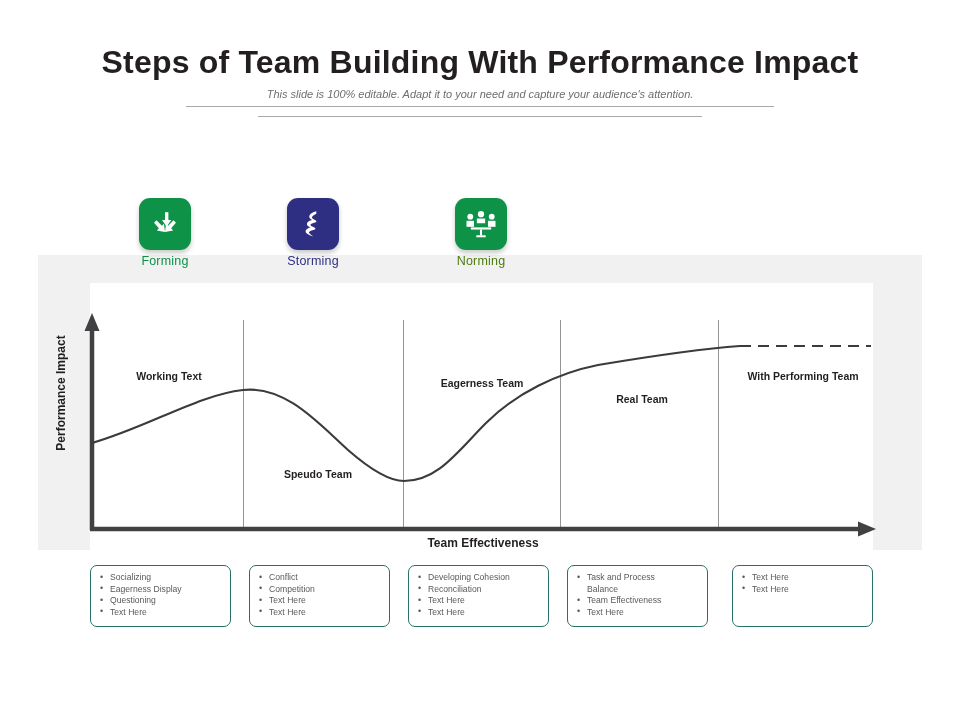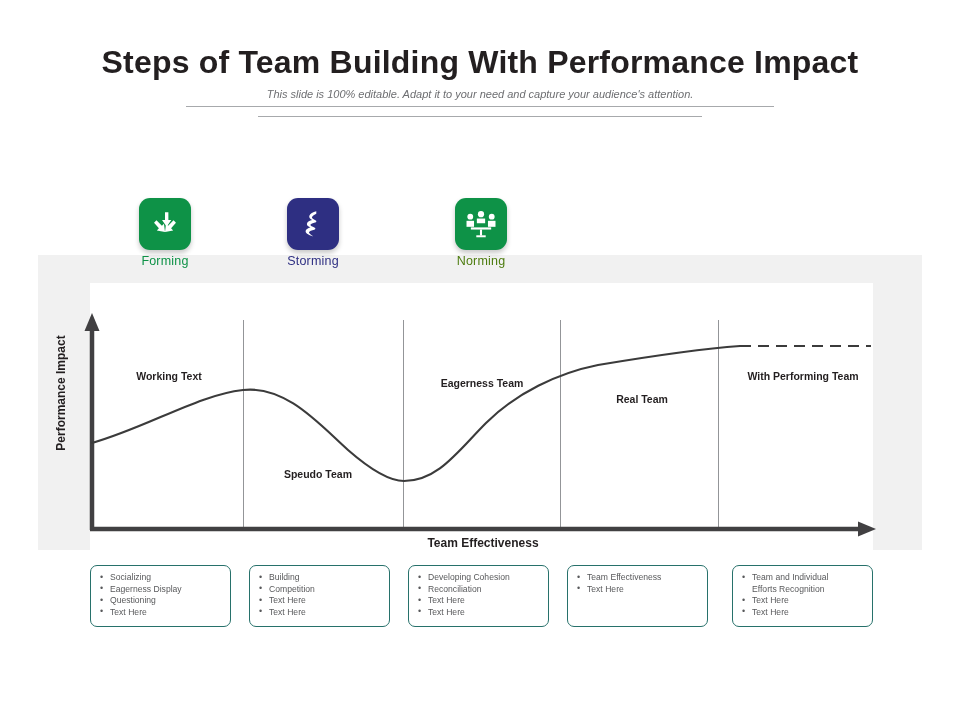--- a/index.html
+++ b/index.html
@@ -175,42 +175,42 @@
   <div class="bullet-box" style="left:90px">
       <ul id="bb0">
         <li>Socializing</li>
         <li>Eagerness Display</li>
         <li>Questioning</li>
         <li>Text Here</li>
       </ul>
     </div>
   <div class="bullet-box" style="left:249px">
       <ul id="bb1">
-        <li>Building</li>
+        <li>Conflict</li>
         <li>Competition</li>
         <li>Text Here</li>
         <li>Text Here</li>
       </ul>
     </div>
   <div class="bullet-box" style="left:408px">
       <ul id="bb2">
         <li>Developing Cohesion</li>
         <li>Reconciliation</li>
         <li>Text Here</li>
         <li>Text Here</li>
       </ul>
     </div>
   <div class="bullet-box" style="left:567px">
       <ul id="bb3">
+        <li>Task and Process
+Balance</li>
         <li>Team Effectiveness</li>
         <li>Text Here</li>
       </ul>
     </div>
   <div class="bullet-box" style="left:732px">
       <ul id="bb4">
-        <li>Team and Individual
-Efforts Recognition</li>
         <li>Text Here</li>
         <li>Text Here</li>
       </ul>
     </div>
 
 </div>
 
 </body></html>

